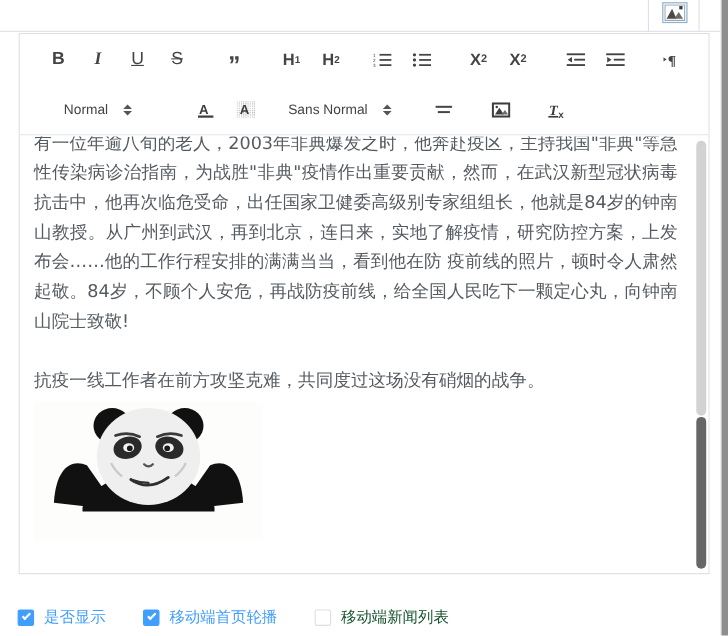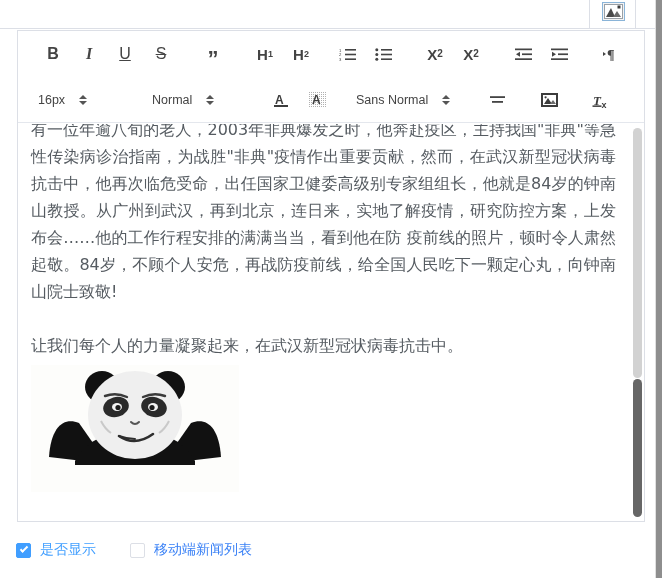--- a/index.html
+++ b/index.html
@@ -186,21 +186,21 @@
     border-radius: 5px;
     cursor: pointer;
   }
 
   
   .cb-row {
     position: absolute;
     left: 0; top: 530px;
     width: 662px; height: 40px;
     display: flex;
-    align-items: center;
+    align-items: flex-end;
     padding-left: 16px;
   }
   .cb-item {
     display: flex;
     align-items: center;
     cursor: pointer;
     user-select: none;
     margin-right: 34px;
   }
   .cb-box {
@@ -219,21 +219,21 @@
     display: none;
     width: 8px; height: 4px;
     border-left: 2px solid #fff;
     border-bottom: 2px solid #fff;
     transform: rotate(-45deg) translate(1px,-1px);
   }
   .cb-item.on .cb-box .tick { display: block; }
   .cb-label {
     margin-left: 9px;
     font-size: 14px;
-    color: #3b82f6;
+    color: #14532d;
     font-family: "DejaVu Sans", "Liberation Sans", sans-serif;
     white-space: nowrap;
   }
   .cb-item.on .cb-label { color: #409eff; }
 
   
   .page-scroll {
     position: absolute;
     right: 0; top: 0;
     width: 7px; height: 578px;
@@ -342,27 +342,20 @@
         <div class="tb-gap-l"></div>
         <div class="tb-btn">
           <svg width="16" height="14" viewBox="0 0 16 14">
             <polygon points="0,5 0,9 3,7" fill="#444"></polygon>
             <text x="4" y="13" font-size="14" font-weight="bold" fill="#444" font-family="Liberation Serif, serif">¶</text>
           </svg>
         </div>
       </div>
 
       <div class="tb-row r2">
-        <div class="tb-select" style="width:94px">
-          <span class="lbl">16px</span>
-          <span class="arrows">
-              <i class="up"></i>
-              <i class="dn"></i>
-            </span>
-        </div>
         <div class="tb-gap-m"></div>
         <div class="tb-select" style="width:106px">
           <span class="lbl">Normal</span>
           <span class="arrows">
               <i class="up"></i>
               <i class="dn"></i>
             </span>
         </div>
         <div class="tb-gap-s"></div>
         <div class="tb-btn">
@@ -417,21 +410,21 @@
             <text x="9.5" y="15.5" font-size="9" font-weight="bold" fill="#3c3c3c" font-family="Liberation Sans, sans-serif">x</text>
           </svg>
         </div>
       </div>
     </div>
 
     <div class="content-wrap">
       <div class="content">
         <p>有一位年逾八旬的老人，2003年非典爆发之时，他奔赴疫区，主持我国"非典"等急性传染病诊治指南，为战胜"非典"疫情作出重要贡献，然而，在武汉新型冠状病毒抗击中，他再次临危受命，出任国家卫健委高级别专家组组长，他就是84岁的钟南山教授。从广州到武汉，再到北京，连日来，实地了解疫情，研究防控方案，上发布会……他的工作行程安排的满满当当，看到他在防 疫前线的照片，顿时令人肃然起敬。84岁，不顾个人安危，再战防疫前线，给全国人民吃下一颗定心丸，向钟南山院士致敬!</p>
         <p class="spacer"></p>
-        <p>让我们每个人的力量凝聚起来，在武汉新型冠状病毒抗击中。</p>
+        <p>抗疫一线工作者在前方攻坚克难，共同度过这场没有硝烟的战争。</p>
         <div class="meme">
           <svg class="panda-wrap" viewBox="0 0 208 127">
             <rect width="208" height="127" fill="#fdfdfb"></rect>
 
             <path d="M18 92 C20 60 34 52 48 58 L62 78 L52 96 Z" fill="#111"></path>
 
             <path d="M190 92 C188 60 174 52 160 58 L146 78 L156 96 Z" fill="#111"></path>
 
             <path d="M44 96 C56 74 78 66 104 66 C130 66 152 74 164 96 L164 100 L44 100 Z" fill="#111"></path>
 
@@ -470,20 +463,26 @@
     </div>
   </div>
 
   <div class="cb-row">
     <label class="cb-item on">
       <span class="cb-box">
           <span class="tick"></span>
         </span>
       <span class="cb-label">是否显示</span>
     </label>
+    <label class="cb-item on">
+      <span class="cb-box">
+          <span class="tick"></span>
+        </span>
+      <span class="cb-label">移动端首页轮播</span>
+    </label>
     <label class="cb-item">
       <span class="cb-box"></span>
       <span class="cb-label">移动端新闻列表</span>
     </label>
   </div>
 
   <div class="page-scroll">
     <div class="page-scroll-thumb"></div>
   </div>
 

